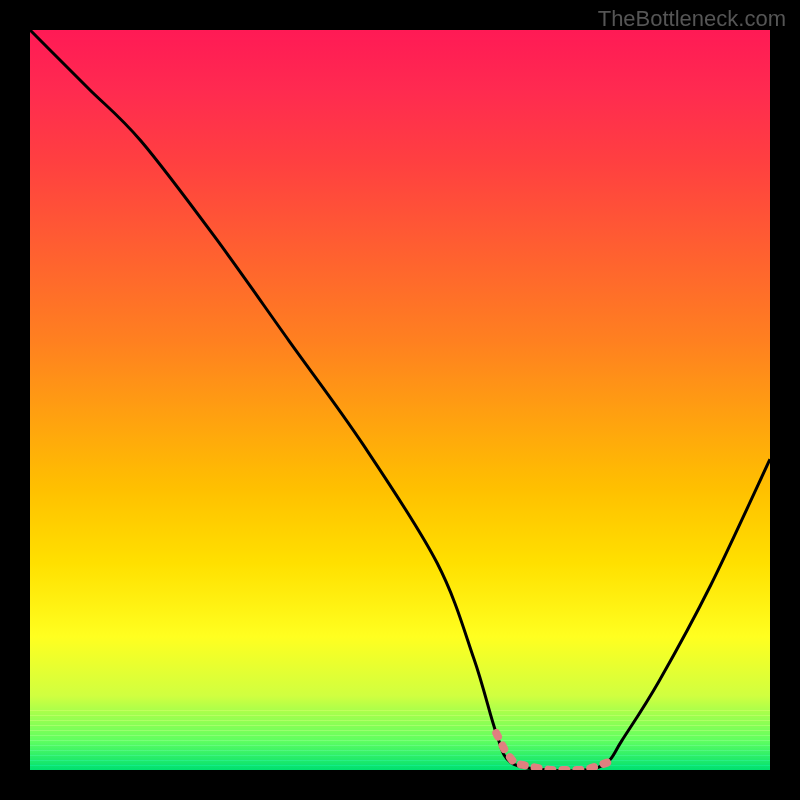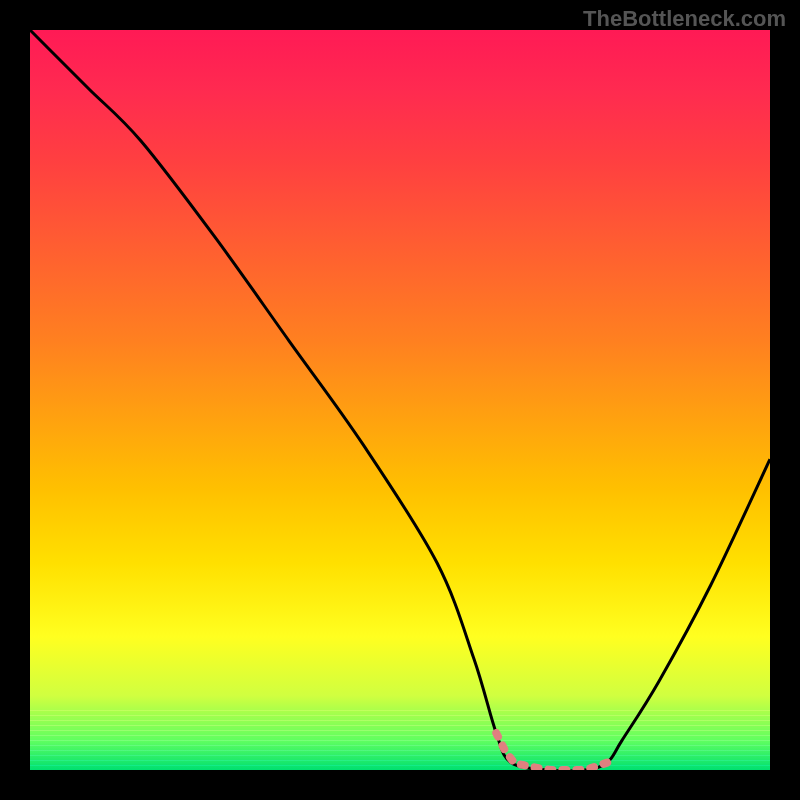--- a/index.html
+++ b/index.html
@@ -9,21 +9,21 @@
     background: #000;
     position: relative;
     font-family: Arial, sans-serif;
   }
   .watermark {
     position: absolute;
     top: 6px;
     right: 14px;
     color: #555;
     font-size: 22px;
-    font-weight: bold;
+    font-weight: normal;
     z-index: 10;
   }
   .plot-area {
     position: absolute;
     left: 30px;
     top: 30px;
     width: 740px;
     height: 740px;
     overflow: hidden;
   }

